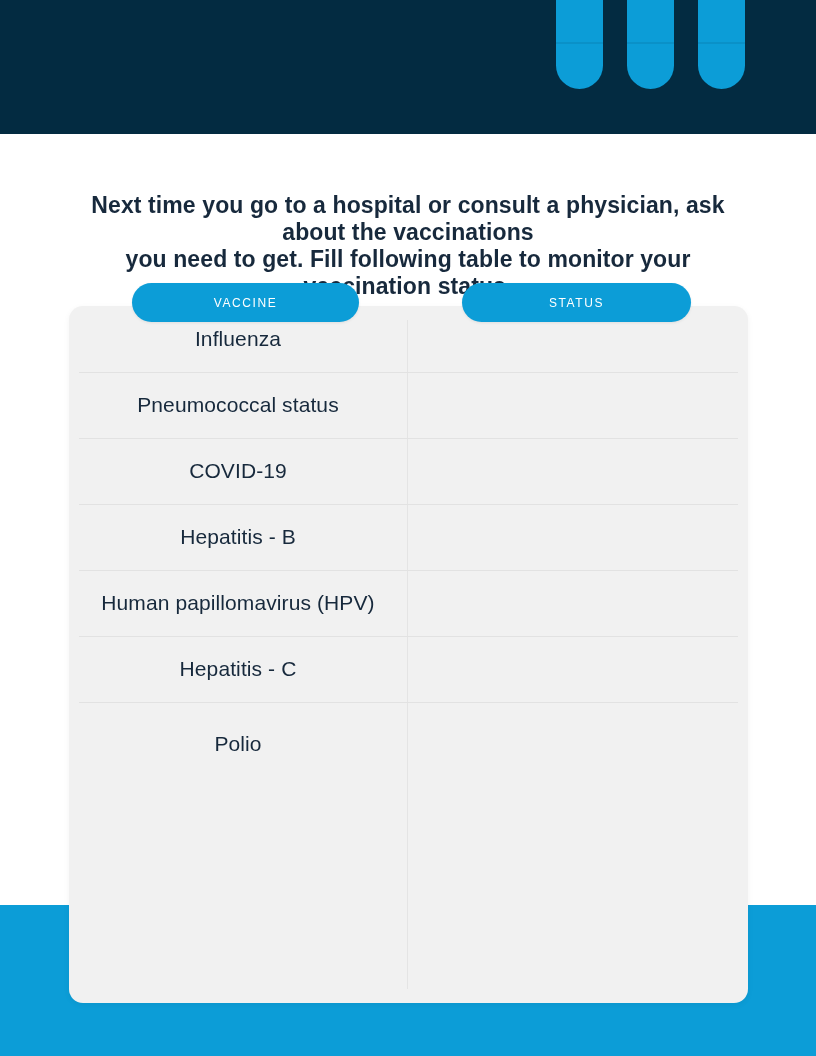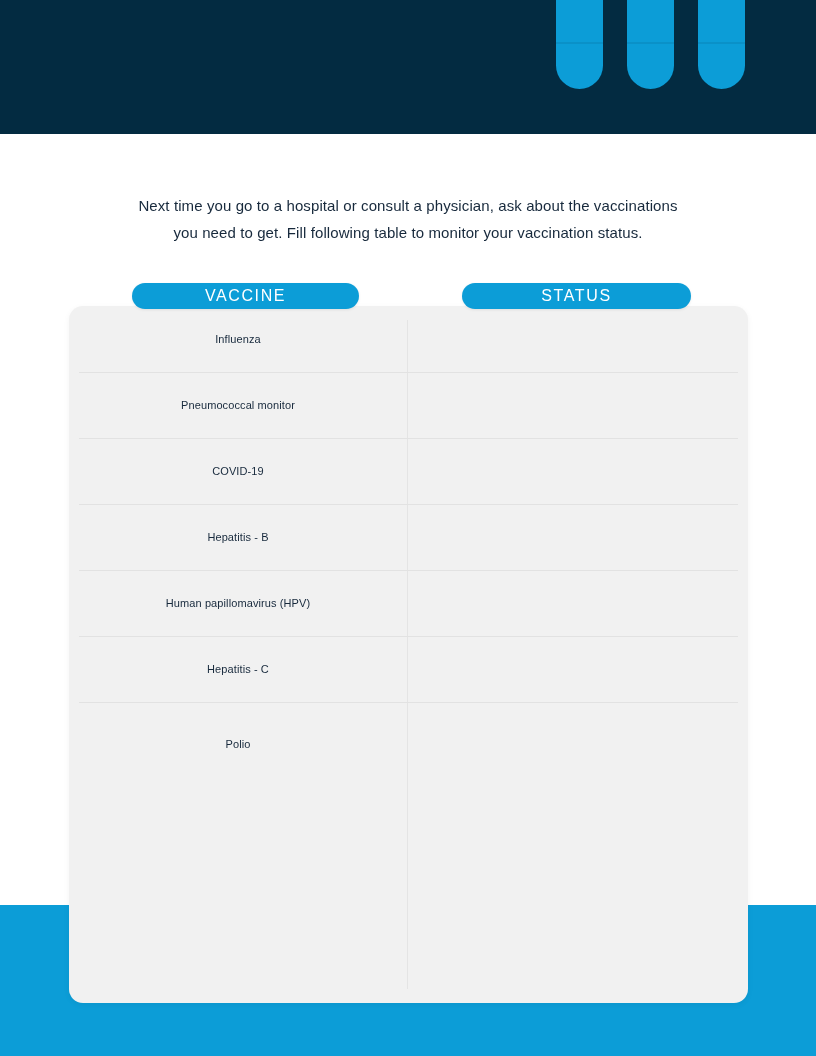--- a/index.html
+++ b/index.html
@@ -60,23 +60,24 @@
   }
 
   
   .intro {
     position: absolute;
     left: 88px;
     top: 192px;
     width: 640px;
     text-align: center;
     color: #17293C;
-    font-size: 15px;
+    font-size: 23px;
     line-height: 27px;
     letter-spacing: 0.1px;
+    font-weight: bold;
   }
 
   
   .table-card {
     position: absolute;
     left: 69px;
     top: 306px;
     width: 679px;
     height: 697px;
     background: #F1F1F1;
@@ -117,41 +118,41 @@
     left: 10px;
     right: 10px;
     top: 0;
     height: 1px;
     background: #E2E2E2;
   }
   .cell-vaccine {
     width: 338px;
     text-align: center;
     color: #17293C;
-    font-size: 11px;
+    font-size: 21px;
     letter-spacing: 0.1px;
   }
   .cell-status {
     flex: 1;
     text-align: center;
     color: #17293C;
     font-size: 16.5px;
   }
 
   
   .pill {
     position: absolute;
-    height: 26px;
+    height: 39px;
     border-radius: 20px;
     background: #0C9DD7;
     color: #FFFFFF;
     display: flex;
     align-items: center;
     justify-content: center;
-    font-size: 16px;
+    font-size: 12px;
     letter-spacing: 1.6px;
     box-shadow: 0 1px 3px rgba(0, 0, 0, 0.08);
     text-align: center;
   }
   .pill-vaccine {
     left: 132px;
     top: 283px;
     width: 227px;
   }
   .pill-status {
@@ -186,21 +187,21 @@
 
 <div class="table-card">
   <div class="table-inner">
     <div class="col-divider"></div>
 
     <div class="row">
       <div class="cell-vaccine">Influenza</div>
       <div class="cell-status"></div>
     </div>
     <div class="row">
-      <div class="cell-vaccine">Pneumococcal monitor</div>
+      <div class="cell-vaccine">Pneumococcal status</div>
       <div class="cell-status"></div>
     </div>
     <div class="row">
       <div class="cell-vaccine">COVID-19</div>
       <div class="cell-status"></div>
     </div>
     <div class="row">
       <div class="cell-vaccine">Hepatitis - B</div>
       <div class="cell-status"></div>
     </div>

